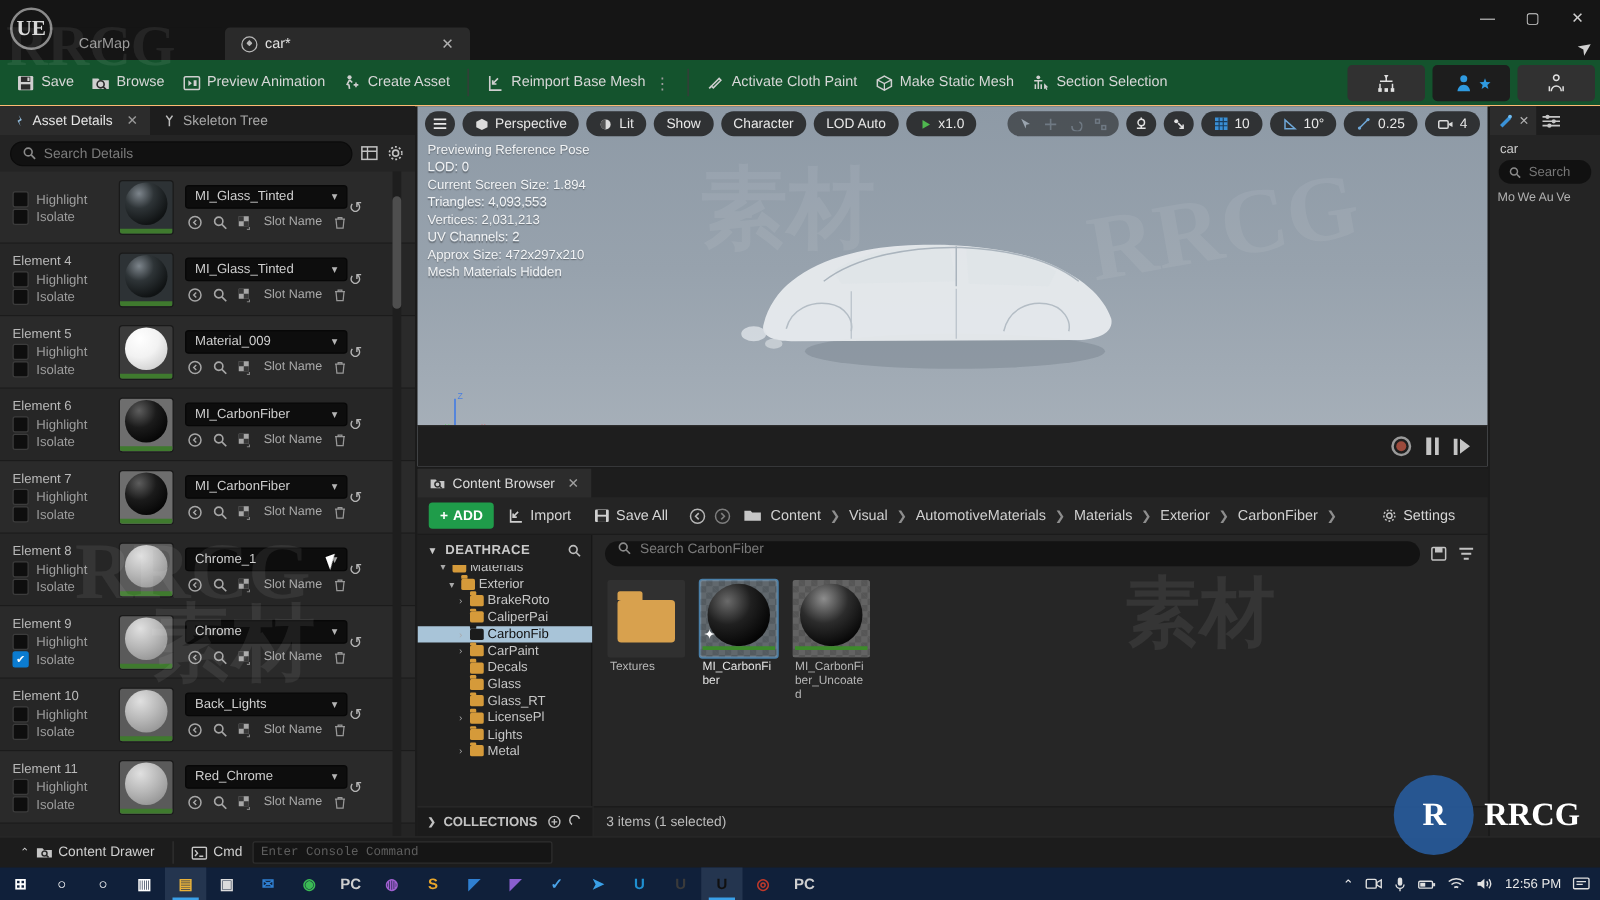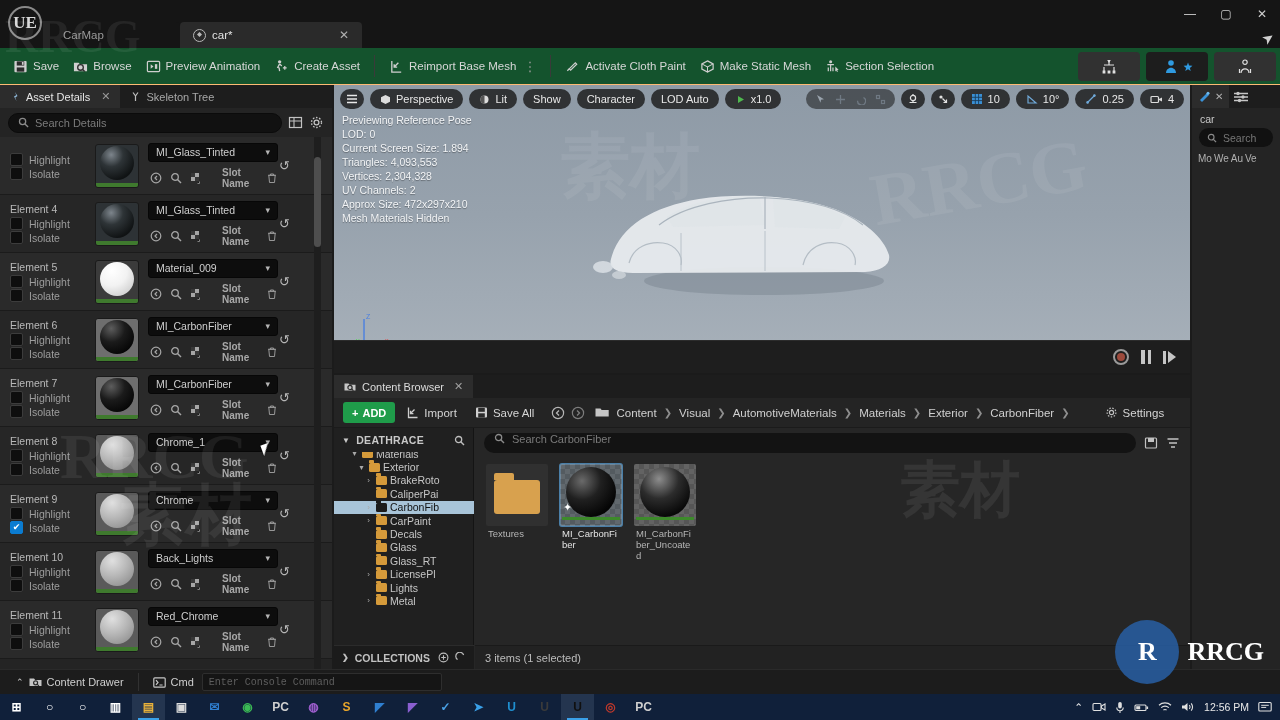--- a/index.html
+++ b/index.html
@@ -36,21 +36,21 @@
   }
 
   
   .tabstrip { position: absolute; left: 50px; top: 22px; height: 26px; display: flex; align-items: flex-end; }
   .tab {
     height: 26px; display: flex; align-items: center; gap: 6px;
     padding: 0 13px; font-size: 11.5px; color: #9a9a9a;
     border-top-left-radius: 4px; border-top-right-radius: 4px;
   }
   .tab.inactive { background: #151515; }
-  .tab.active { background: #2a2a2a; color: #e2e2e2; width: 182px; justify-content: flex-start; align-items: center; }
+  .tab.active { background: #2a2a2a; color: #e2e2e2; width: 196px; justify-content: flex-start; align-items: center; }
   .tab .tab-close { margin-left: auto; color: #b0b0b0; font-size: 12px; }
   .tab-icon {
     width: 13px; height: 13px; border-radius: 50%;
     border: 1.5px solid #b9b9b9; display:inline-block; position: relative; flex:none;
   }
   .tab-icon::after{ content:""; position:absolute; left:3px; top:2.5px; width:5px; height:5px; background:#b9b9b9; clip-path: polygon(50% 0,100% 50%,50% 100%,0 50%); }
   .ribbon-arrow { position: absolute; right: 6px; top: 30px; color: #d0d0d0; font-size: 14px; transform: rotate(-35deg); }
 
   
   .maintoolbar {
@@ -118,21 +118,21 @@
   .thumb .floor { position:absolute; left:0; bottom:0; width:100%; height:4px; background:#3f7a2e; }
   .ectrl { margin-left: 9px; width: 130px; }
   .combo {
     height: 19px; background: #0d0d0d; border: 1px solid #070707; border-radius: 3px;
     display: flex; align-items: center; padding: 0 7px; font-size: 10.5px; color: #cfcfcf;
   }
   .combo .cv { flex:1; overflow:hidden; white-space:nowrap; }
   .combo .cav { font-size: 9px; color: #b5b5b5; }
   .iconrow { display: flex; align-items: center; gap: 8px; margin-top: 5px; padding-left: 2px; }
   .mini { width: 12px; height: 12px; flex:none; opacity: .82; }
-  .slotname { font-size: 10px; color: #a9a9a9; margin-left: 12px; font-weight: bold; }
+  .slotname { font-size: 10px; color: #a9a9a9; margin-left: 1px; }
   .revert { position: absolute; right: 42px; font-size: 13px; color: #b5b5b5; }
   .lscroll {
     position: absolute; right: 11px; top: 0; width: 7px; height: 532px; background: #1e1e1e;
   }
   .lscroll .thumbbar { position:absolute; left:0; top: 20px; width: 7px; height: 90px; background:#4e4e4e; border-radius: 4px; }
 
   
   .viewport {
     position: absolute; left: 334px; top: 85px; width: 856px; height: 288px;
     background: linear-gradient(180deg,#8e9aa6 0%, #97a2ad 45%, #a9b2bb 100%);
@@ -909,21 +909,21 @@
           </svg>
         <span>4</span>
       </div>
     </div>
 
     <div class="vp-stats">
       <div>Previewing Reference Pose</div>
       <div>LOD: 0</div>
       <div>Current Screen Size: 1.894</div>
       <div>Triangles: 4,093,553</div>
-      <div>Vertices: 2,304,328</div>
+      <div>Vertices: 2,031,213</div>
       <div>UV Channels: 2</div>
       <div>Approx Size: 472x297x210</div>
       <div>Mesh Materials Hidden</div>
     </div>
 
     <svg class="gizmo" viewBox="0 0 40 40">
       <path d="M8 30 V8" stroke="#4a7fe0" stroke-width="1.4"></path>
       <path d="M8 30 H28" stroke="#e04a4a" stroke-width="1.4"></path>
       <path d="M8 30 L2 36" stroke="#4ae04a" stroke-width="1.4"></path>
       <text x="10" y="8" fill="#4a7fe0" font-size="7" font-family="Liberation Sans">Z</text>

